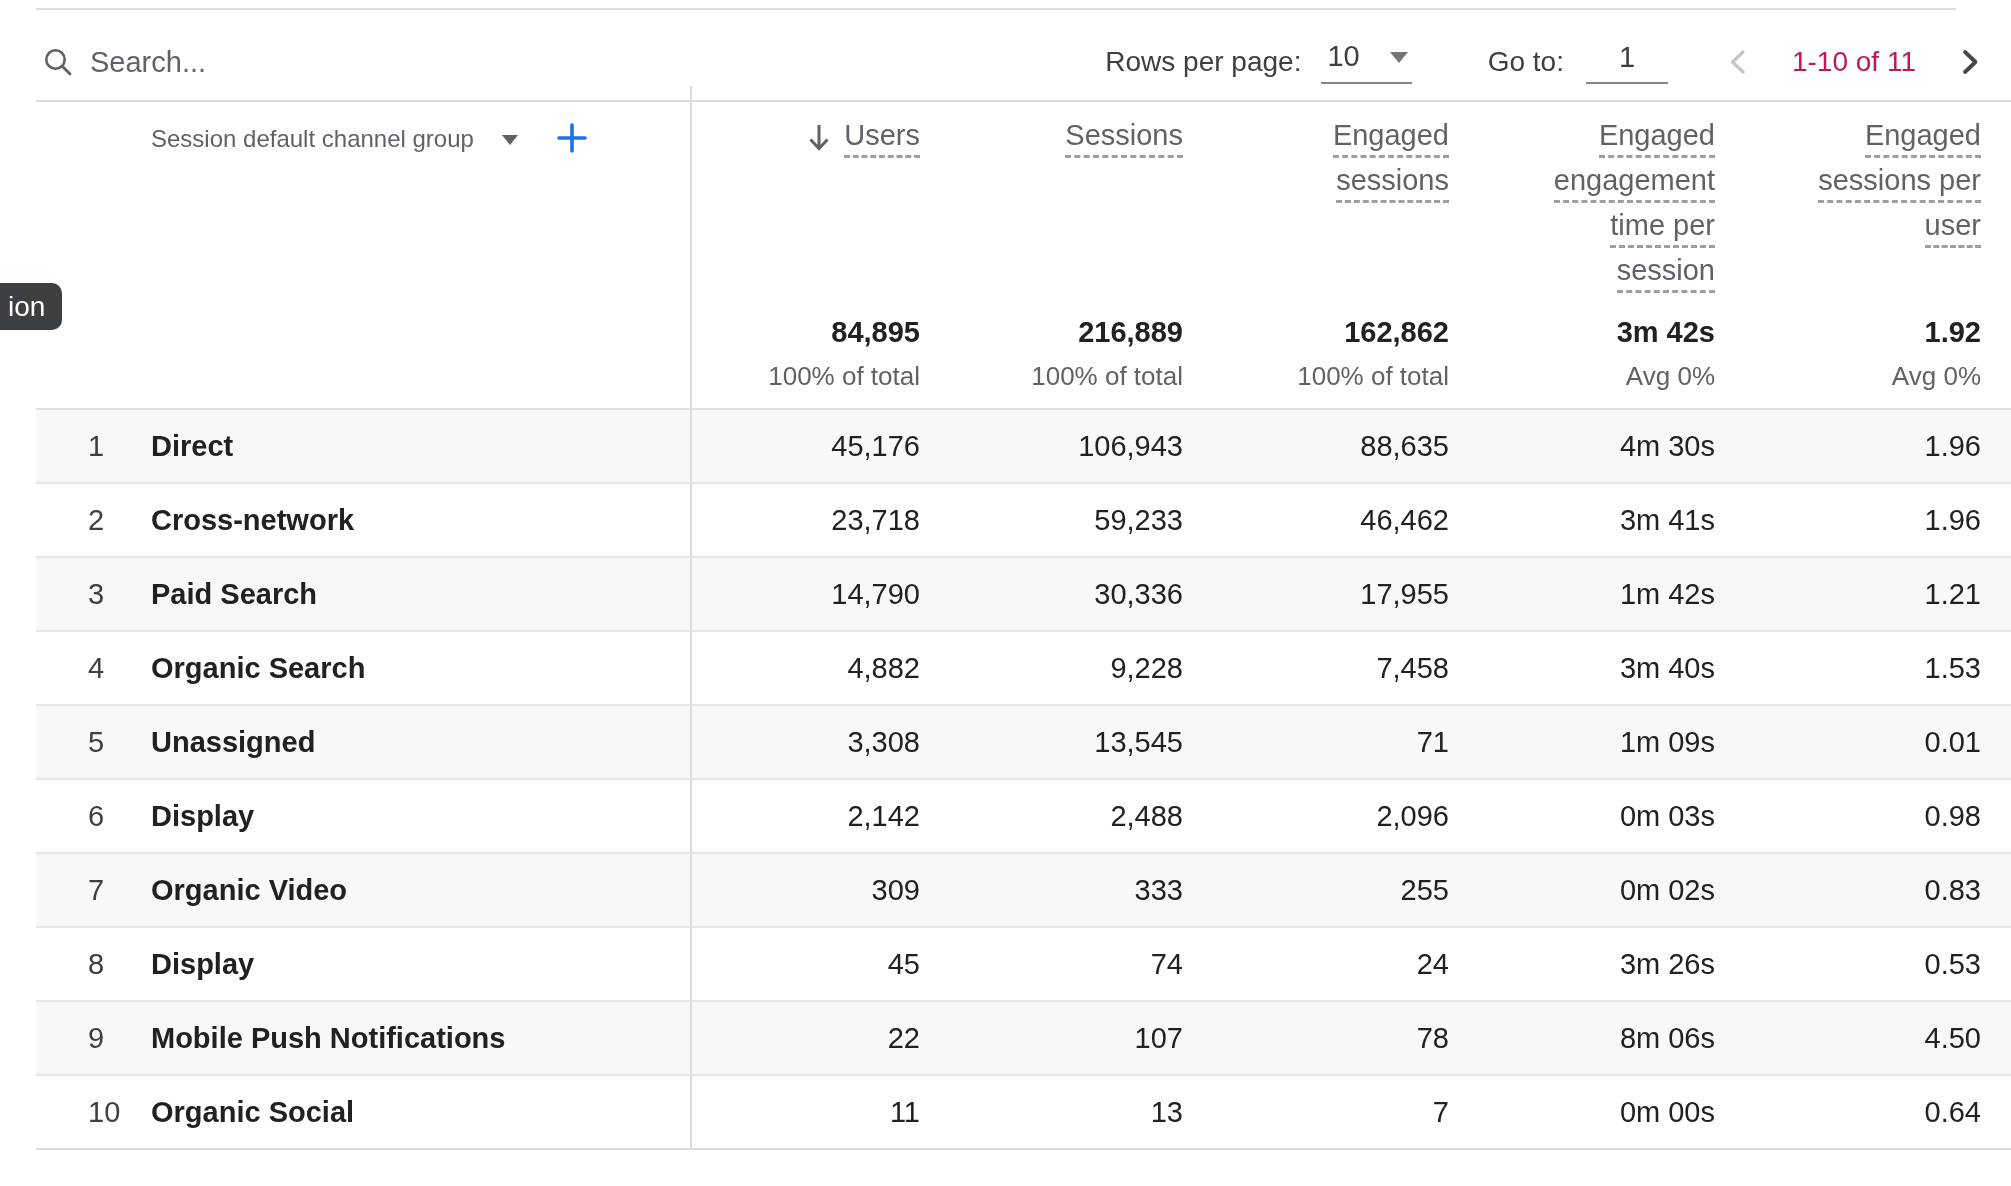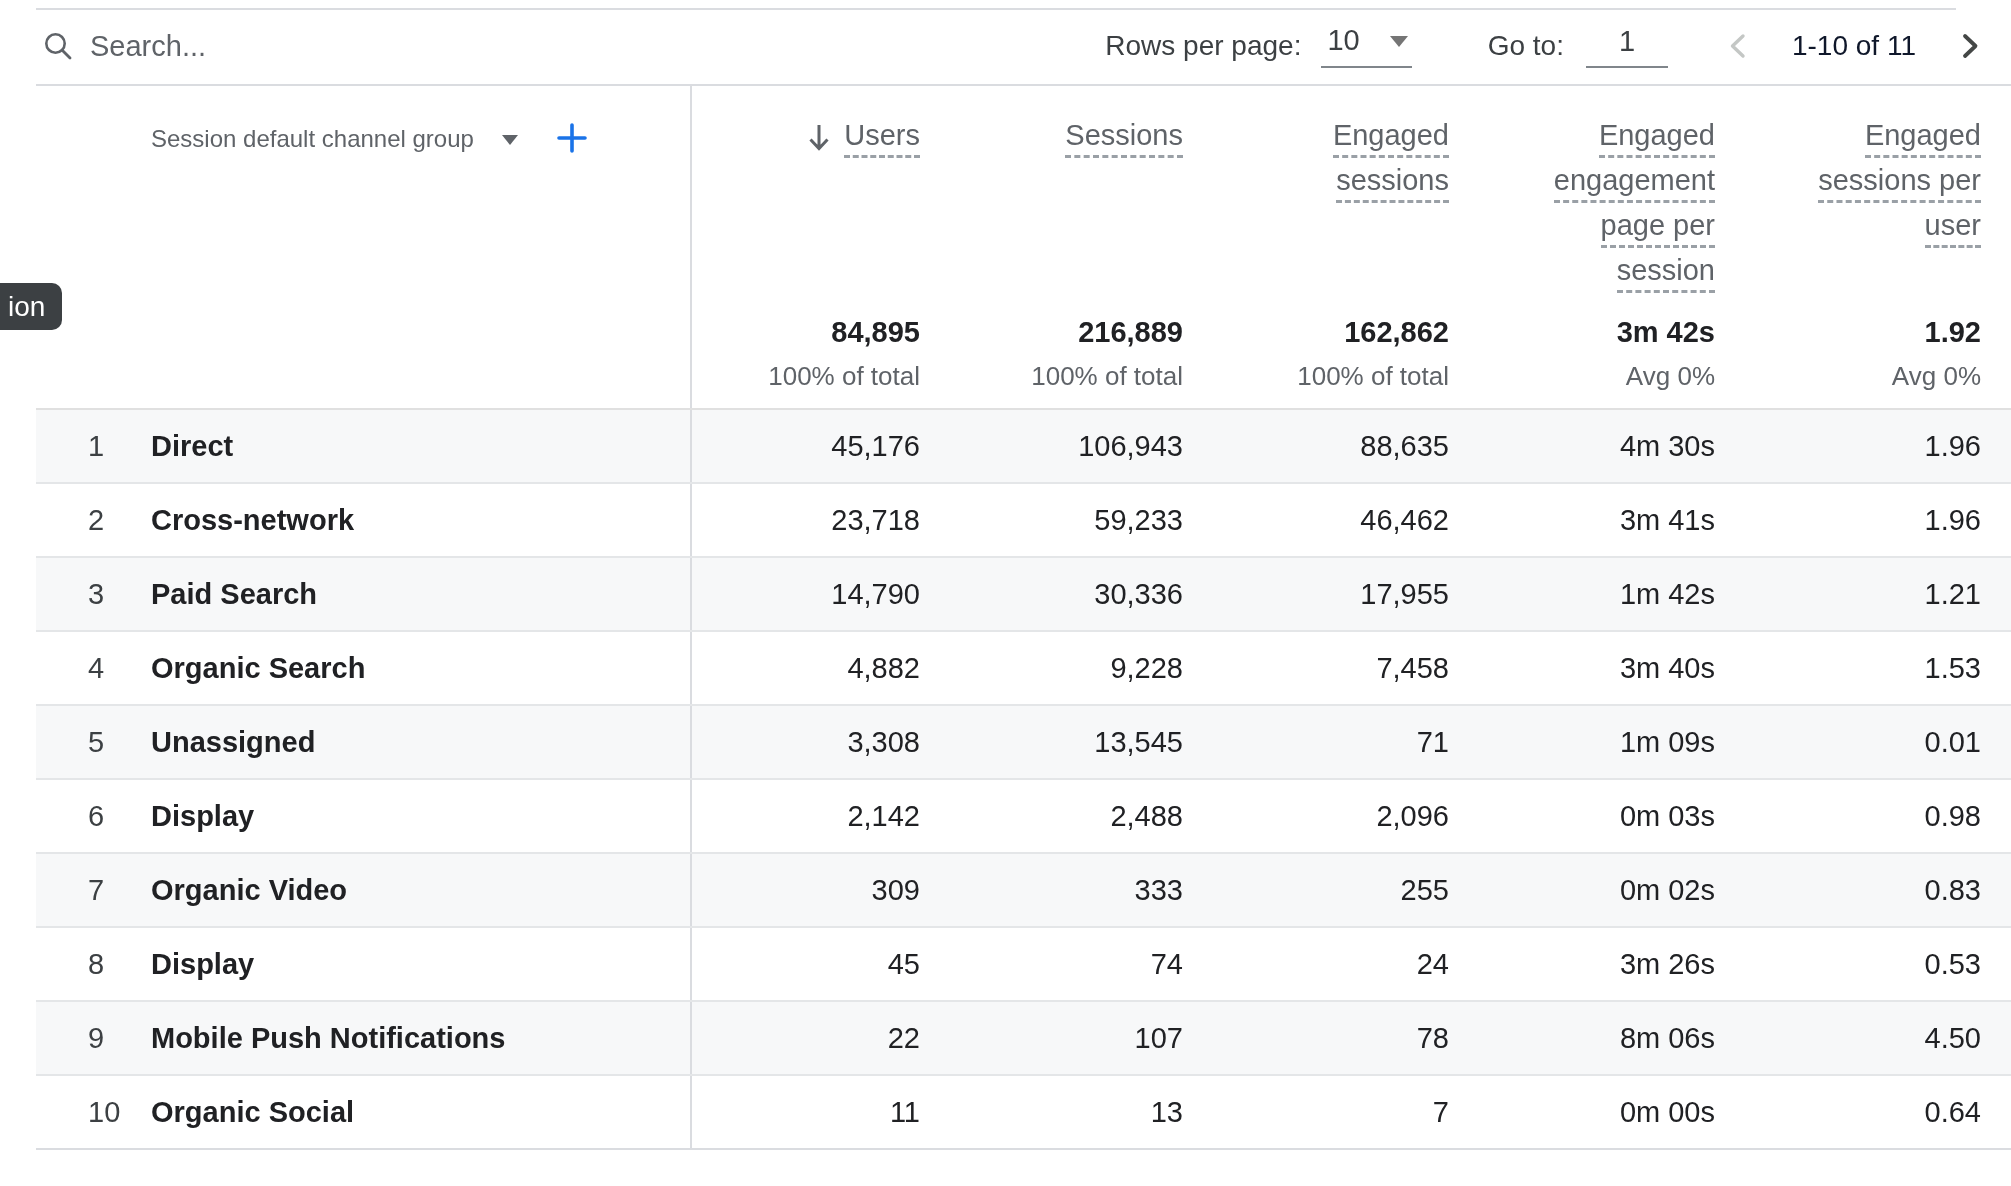--- a/index.html
+++ b/index.html
@@ -4,21 +4,21 @@
 <style>
   * { margin:0; padding:0; box-sizing:border-box; }
   html,body { background:#ffffff; }
   .page {
     position:relative; width:2011px; height:1186px; background:#fff; overflow:hidden;
     font-family:"Liberation Sans","DejaVu Sans",sans-serif; color:#202124;
   }
   
   .top-line { position:absolute; left:36px; top:8px; width:1920px; height:2px; background:#dadce0; }
   .toolbar {
-    position:absolute; left:36px; top:8px; width:1975px; height:78px;
+    position:absolute; left:36px; top:24px; width:1975px; height:78px;
     display:flex; align-items:center; border-bottom:2px solid #dadce0;
   }
   .search-icon { margin-left:6px; display:flex; }
   .search-input {
     border:none; outline:none; background:transparent; margin-left:16px;
     font-size:29px; color:#202124; width:420px; font-family:inherit;
   }
   .search-input::placeholder { color:#5f6368; opacity:1; }
   .toolbar-right { margin-left:auto; display:flex; align-items:center; padding-right:25px; }
   .tb-label { font-size:28px; color:#3c4043; white-space:nowrap; }
@@ -31,21 +31,21 @@
     width:0; height:0; border-left:9px solid transparent; border-right:9px solid transparent;
     border-top:11px solid #757575; margin-left:30px; margin-top:2px;
   }
   .tb-label.goto { margin-left:76px; }
   .goto-input {
     margin-left:22px; width:82px; border:none; border-bottom:2px solid #80868b; outline:none;
     font-size:29px; color:#3c4043; text-align:center; padding:0 0 8px; background:transparent; font-family:inherit;
   }
   .pager { display:flex; align-items:center; margin-left:54px; }
   .chev { display:flex; cursor:pointer; }
-  .range { margin:6px 36px; font-size:28px; color:#0f172a; white-space:nowrap; }
+  .range { margin:6px 36px; font-size:28px; color:#be185d; white-space:nowrap; }
   
   .table { position:absolute; left:36px; top:86px; width:1975px; }
   .thead, .trow {
     display:grid;
     grid-template-columns:654px 230px 263px 266px 266px 266px 1fr;
   }
   .thead { border-bottom:2px solid #e0e0e0; }
   .bl { border-left:2px solid #dadce0; }
   .dim-head { grid-column:1; grid-row:1; padding-top:34px; padding-left:115px; }
   .dim-head-inner { display:flex; align-items:center; }
@@ -159,21 +159,21 @@
           <span class="h-line">Engaged</span>
           <span class="h-line">sessions</span>
         </div>
         <div class="m-total" style="grid-area: 2 / 4;">
           <div class="t-num">162,862</div>
           <div class="t-sub">100% of total</div>
         </div>
         <div class="m-head" style="grid-area: 1 / 5;">
           <span class="h-line">Engaged</span>
           <span class="h-line">engagement</span>
-          <span class="h-line">page per</span>
+          <span class="h-line">time per</span>
           <span class="h-line">session</span>
         </div>
         <div class="m-total" style="grid-area: 2 / 5;">
           <div class="t-num">3m 42s</div>
           <div class="t-sub">Avg 0%</div>
         </div>
         <div class="m-head" style="grid-area: 1 / 6;">
           <span class="h-line">Engaged</span>
           <span class="h-line">sessions per</span>
           <span class="h-line">user</span>

